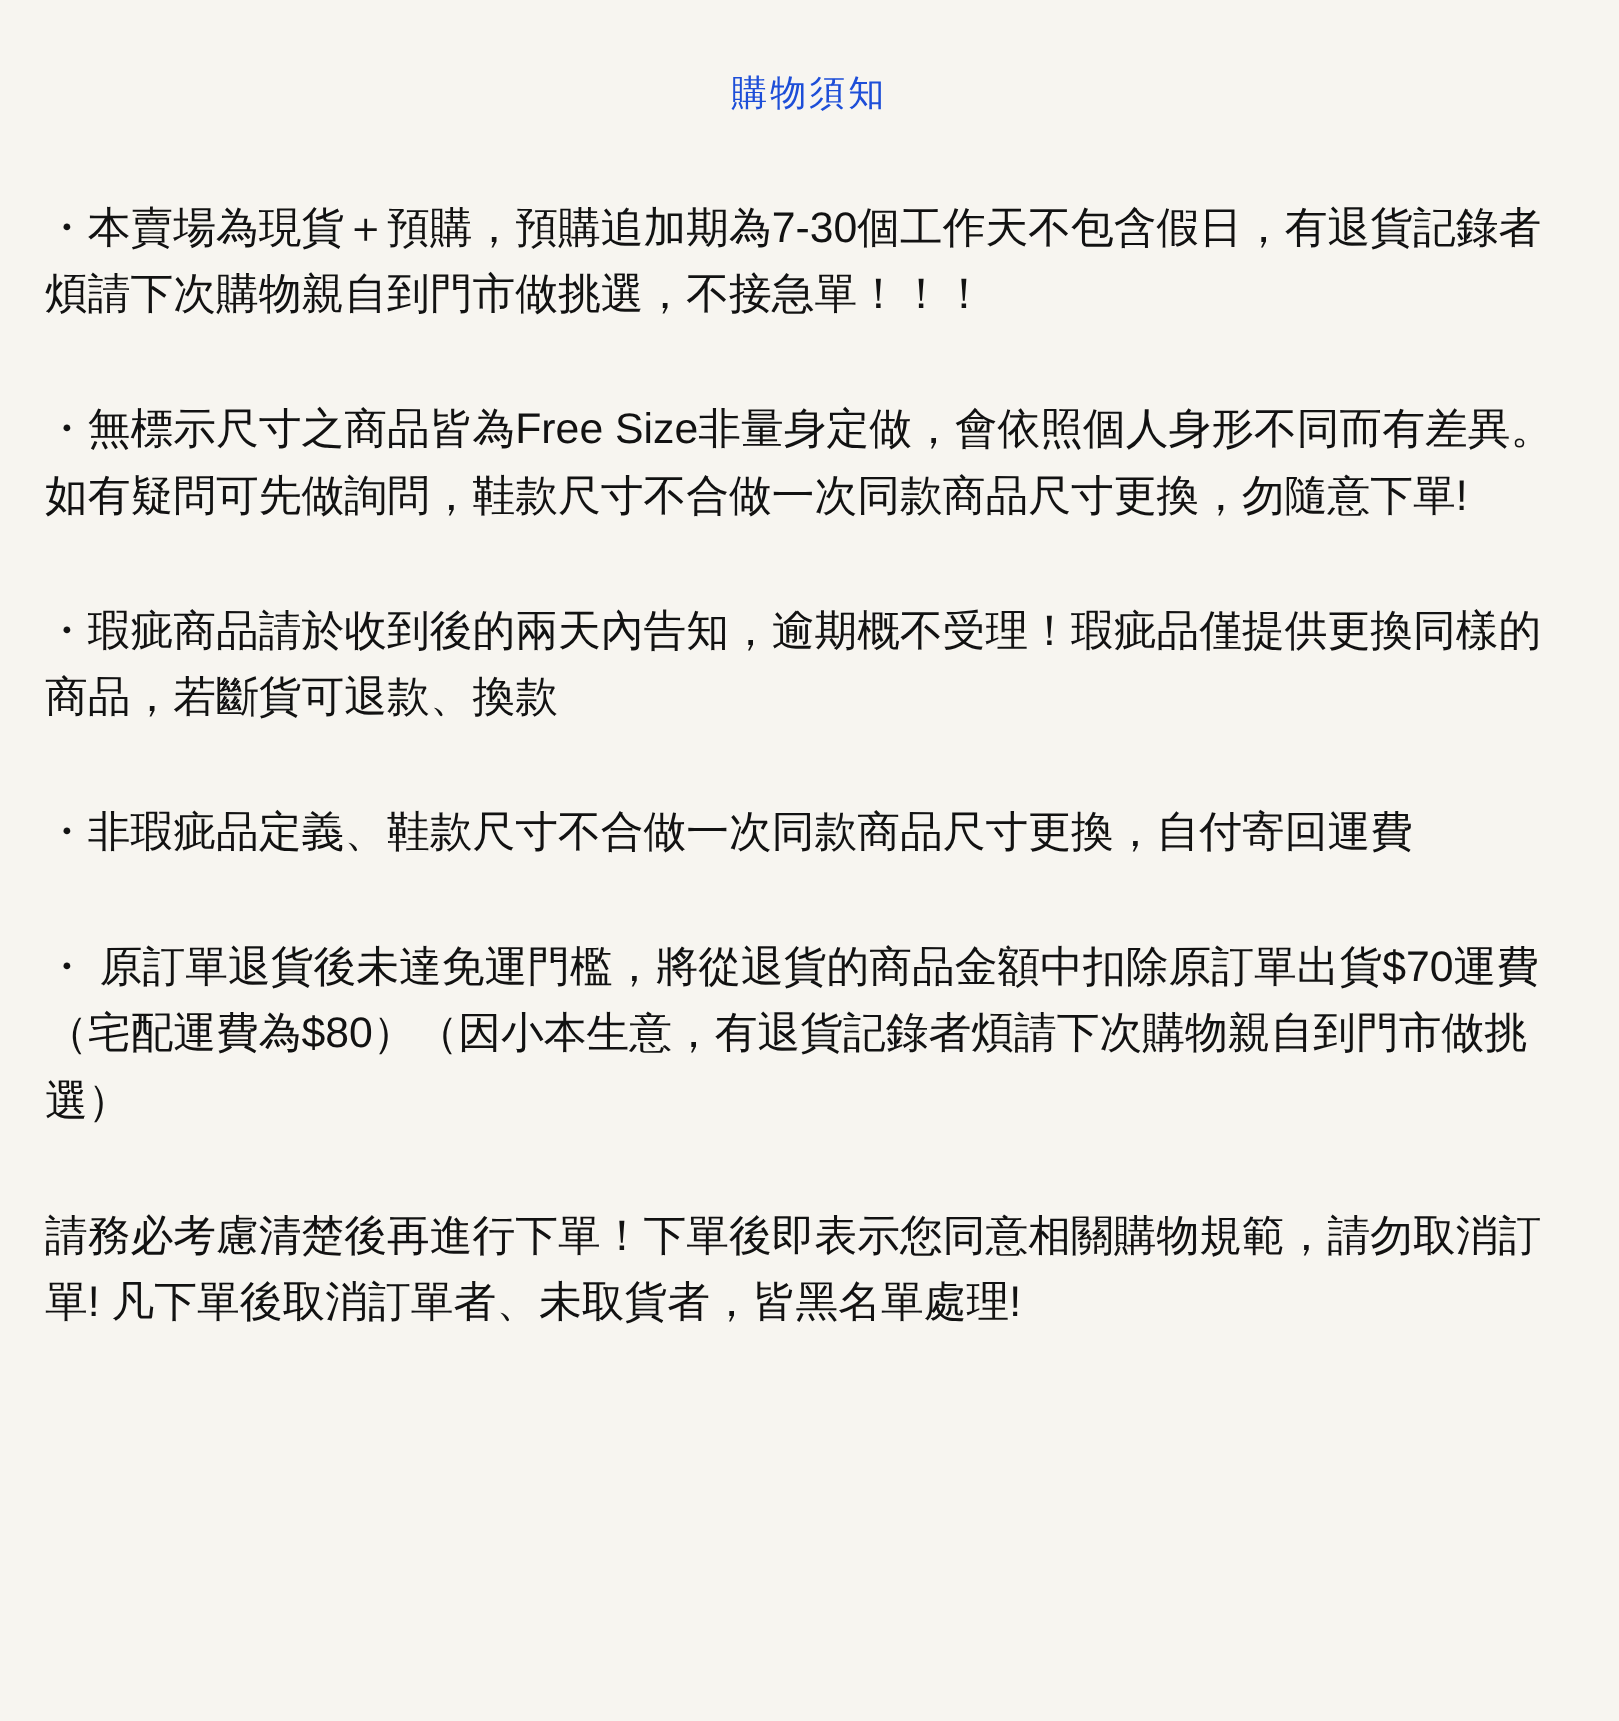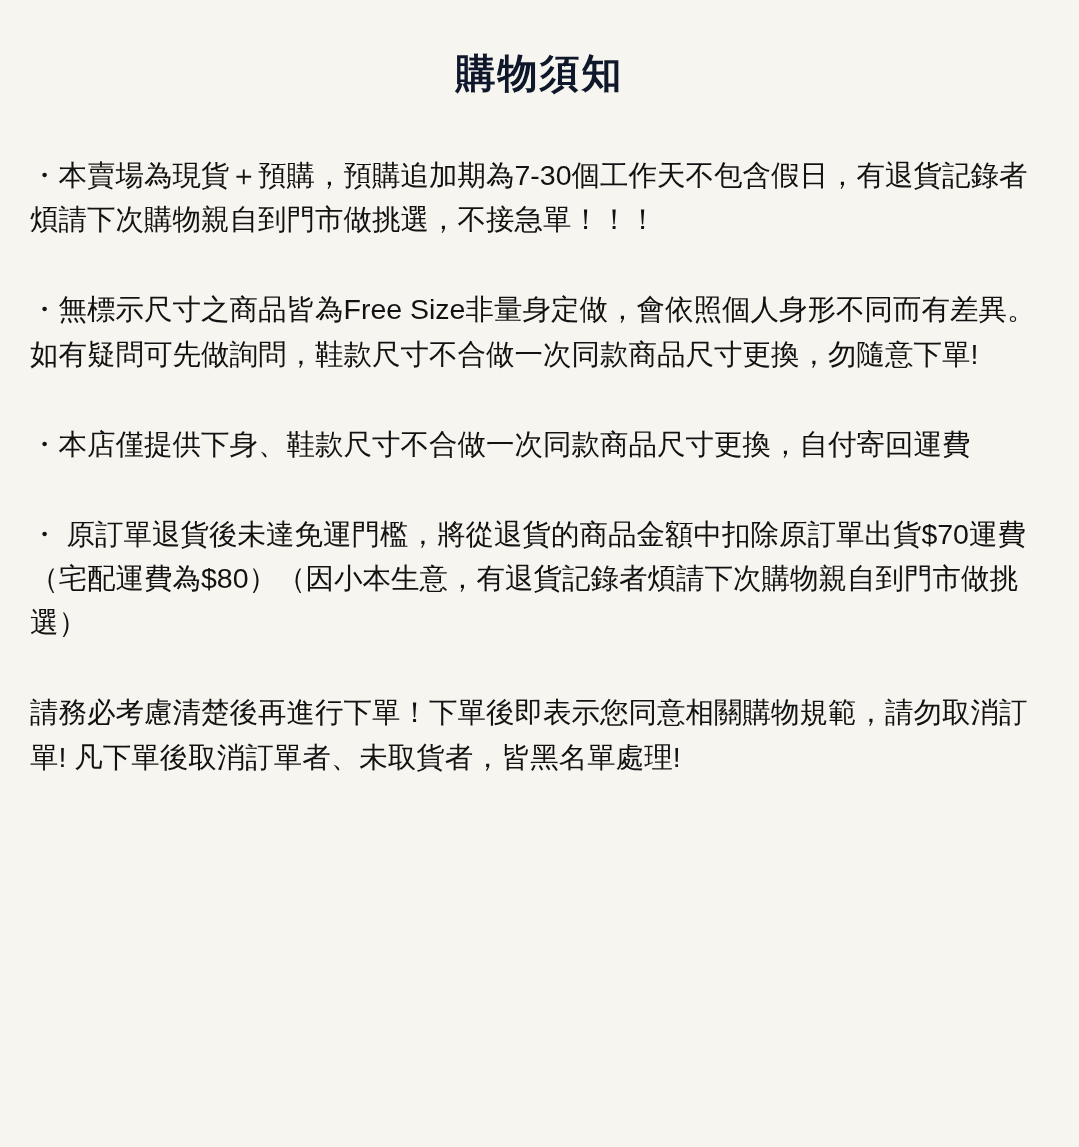--- a/index.html
+++ b/index.html
@@ -15,26 +15,26 @@
     box-sizing: border-box;
   }
   .notice-page {
     width: 1079px;
     min-height: 1147px;
     box-sizing: border-box;
     padding: 46px 30px 40px 30px;
     background: #f7f5f0;
   }
   .notice-title {
-    font-size: 40px;
-    font-weight: 700;
+    font-size: 24px;
+    font-weight: 400;
     text-align: center;
     margin: 0 0 52px 0;
     letter-spacing: 2px;
-    color: #0f172a;
+    color: #1d4ed8;
   }
   .notice-body p {
     font-size: 28.5px;
     line-height: 1.55;
     margin: 0 0 46px 0;
     text-align: left;
     word-break: break-word;
     color: #121212;
   }
   .notice-body p:last-child {
@@ -46,20 +46,21 @@
 
 <div class="notice-page">
   <h1 class="notice-title">購物須知</h1>
 
   <div class="notice-body">
     <p>・本賣場為現貨＋預購，預購追加期為7-30個工作天不包含假日，有退貨記錄者煩請下次購物親自到門市做挑選，不接急單！！！</p>
 
 
     <p>・無標示尺寸之商品皆為Free Size非量身定做，會依照個人身形不同而有差異。如有疑問可先做詢問，鞋款尺寸不合做一次同款商品尺寸更換，勿隨意下單!</p>
 
+    <p>・瑕疵商品請於收到後的兩天內告知，逾期概不受理！瑕疵品僅提供更換同樣的商品，若斷貨可退款、換款</p>
 
-    <p>・本店僅提供下身、鞋款尺寸不合做一次同款商品尺寸更換，自付寄回運費</p>
+    <p>・非瑕疵品定義、鞋款尺寸不合做一次同款商品尺寸更換，自付寄回運費</p>
 
     <p>・ 原訂單退貨後未達免運門檻，將從退貨的商品金額中扣除原訂單出貨$70運費（宅配運費為$80）（因小本生意，有退貨記錄者煩請下次購物親自到門市做挑選）</p>
 
     <p>請務必考慮清楚後再進行下單！下單後即表示您同意相關購物規範，請勿取消訂單! 凡下單後取消訂單者、未取貨者，皆黑名單處理!</p>
   </div>
 </div>
 
 </body></html>

